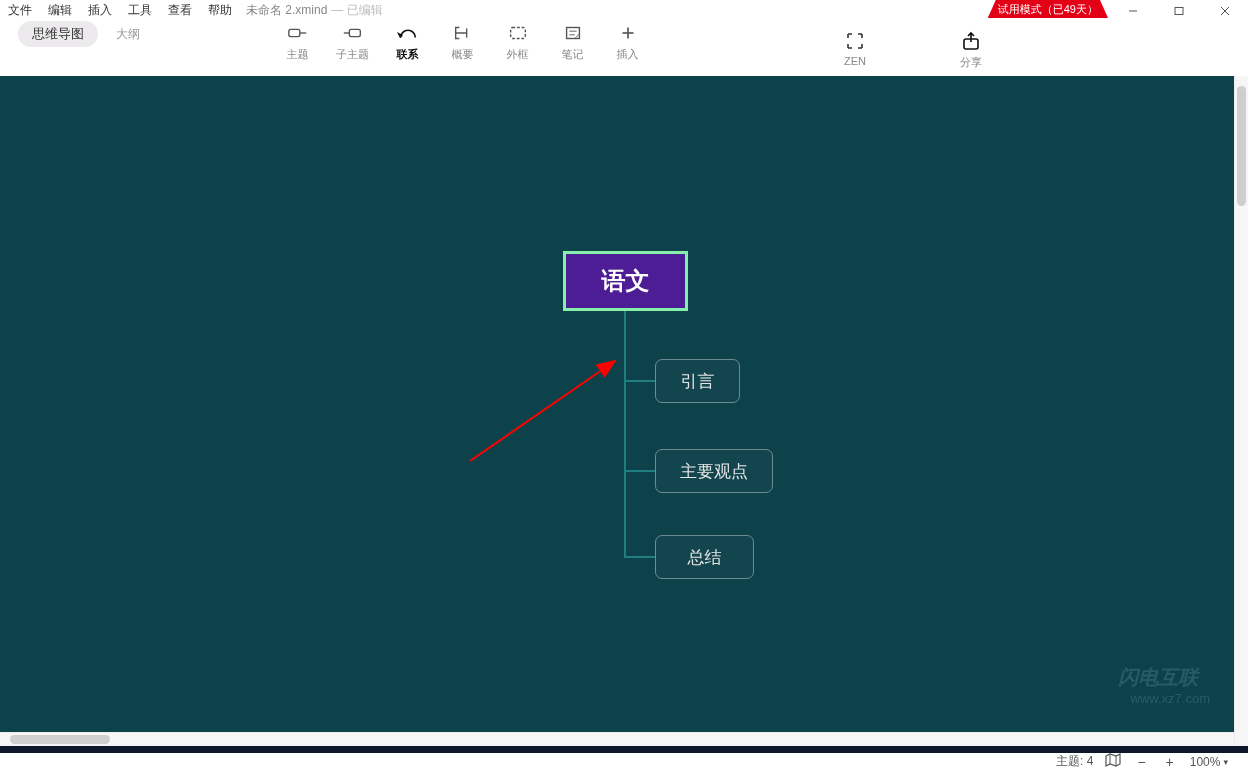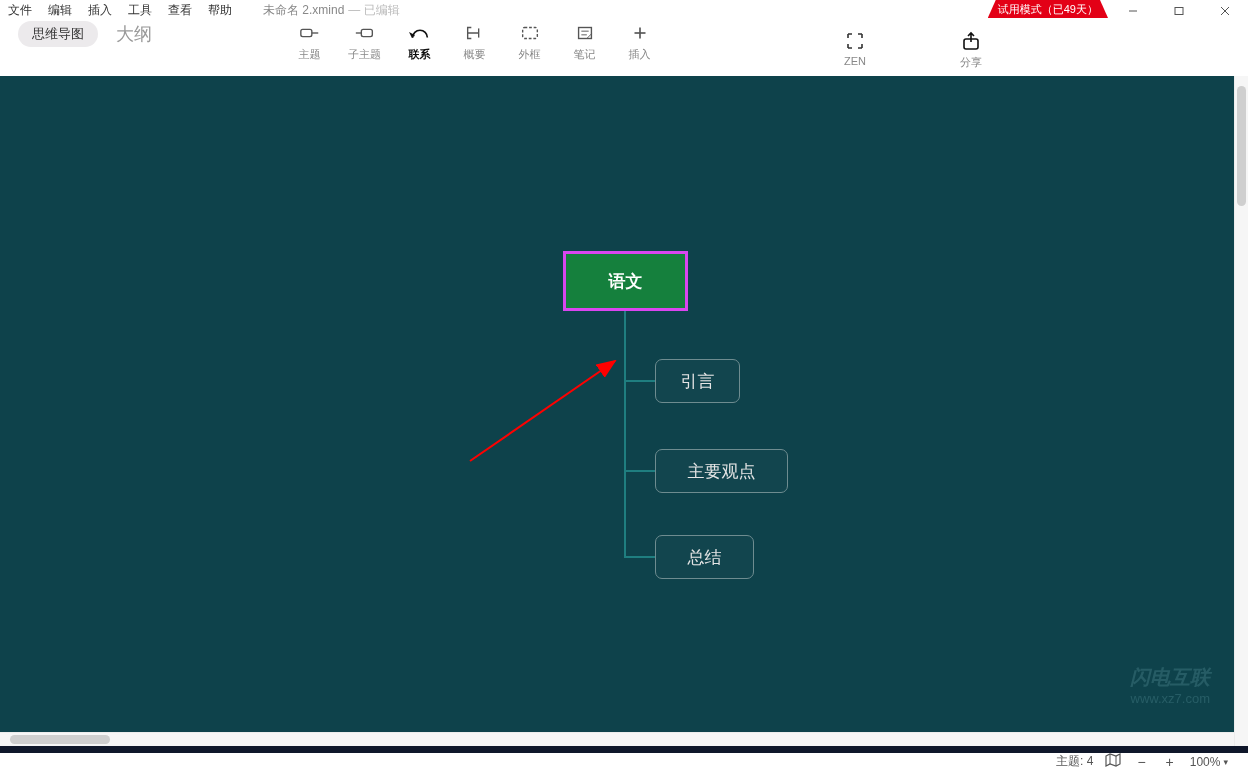--- a/index.html
+++ b/index.html
@@ -3,32 +3,32 @@
 <meta charset="utf-8">
 <style>
   * { box-sizing: border-box; margin: 0; padding: 0; }
   html, body { height: 100%; font-family: "Microsoft YaHei", "Helvetica Neue", Arial, sans-serif; }
   body { width: 1248px; height: 770px; overflow: hidden; background: #fff; position: relative; display: flex; flex-direction: column; }
 
   
   .title-bar { height: 21px; display: flex; align-items: center; font-size: 12px; color: #333; background: #fff; position: relative; }
   .menus { display: flex; align-items: center; }
   .menu-item { padding: 0 8px; height: 21px; line-height: 21px; cursor: pointer; }
-  .doc-title { color: #888; margin-left: 23px; }
+  .doc-title { color: #888; margin-left: 6px; }
   .doc-status { color: #bbb; margin-left: 4px; }
   .trial-tag { position: absolute; right: 140px; top: 0; height: 18px; line-height: 18px; background: #e30016; color: #fff; font-size: 11px; padding: 0 10px; clip-path: polygon(8px 0, calc(100% - 8px) 0, 100% 100%, 0 100%); }
   .win-btns { position: absolute; right: 0; top: 0; display:flex; }
   .win-btn { width: 46px; height: 21px; display:flex; align-items:center; justify-content:center; color:#555; cursor:pointer; }
   .win-btn svg { width:10px; height:10px; }
 
   
   .toolbar-row { height: 55px; background: #fff; display:flex; align-items:flex-start; position:relative; font-size:12px; color:#777; }
   .view-toggle { margin-left: 18px; display:flex; align-items:center; }
   .pill { background:#eceaec; border-radius:15px; padding: 4px 14px; font-size:13px; color:#333; cursor:pointer; }
-  .toggle-alt { margin-left:18px; font-size:18px; color:#999; cursor:pointer; }
+  .toggle-alt { margin-left:18px; font-size:12px; color:#999; cursor:pointer; }
   .tools { display:flex; margin-left:130px; }
   .tool { width:55px; display:flex; flex-direction:column; align-items:center; cursor:pointer; }
   .tool .ico { height:24px; display:flex; align-items:center; justify-content:center; color:#555; font-size:18px; }
   .tool .ico svg { width:22px; height:18px; }
   .tool .lbl { font-size:11px; color:#888; margin-top:2px; }
   .tool.active .lbl { color:#111; font-weight:600; }
   .tool.active .ico { color:#111; }
   .right-tools { position:absolute; right:14px; top:8px; display:flex; }
   .right-tool { width:50px; display:flex; flex-direction:column; align-items:center; cursor:pointer; color:#333; }
   .right-tool .ico { height:24px; display:flex; align-items:center; justify-content:center; font-size:18px; }
@@ -37,40 +37,40 @@
 
   
   .canvas-wrap { flex:1; position:relative; }
   .canvas-scroll-v { position:absolute; right:0; top:0; bottom:0; width:14px; background:#f6f6f6; border-left:1px solid #ececec; }
   .canvas-scroll-v .thumb { position:absolute; left:2px; right:2px; top:10px; height:120px; background:#cfcfcf; border-radius:5px; }
   .canvas-scroll-h { position:absolute; left:0; right:14px; bottom:0; height:14px; background:#f6f6f6; border-top:1px solid #ececec; }
   .canvas-scroll-h .thumb { position:absolute; top:2px; bottom:2px; left:10px; width:100px; background:#cfcfcf; border-radius:5px; }
   .canvas { position:absolute; left:0; top:0; right:14px; bottom:14px; background:#0e424b; overflow:hidden; }
 
   
-  .root-node { position:absolute; left:563px; top:175px; width:125px; height:60px; background:#15803d; border:3px solid #d946ef; color:#fff; font-weight:700; font-size:17px; display:flex; align-items:center; justify-content:center; }
+  .root-node { position:absolute; left:563px; top:175px; width:125px; height:60px; background:#4c1d95; border:3px solid #86efac; color:#fff; font-weight:700; font-size:24px; display:flex; align-items:center; justify-content:center; }
   .child-node { position:absolute; border:1px solid #6e8c90; border-radius:7px; color:#e5e5e5; background:rgba(255,255,255,0.02); height:44px; display:flex; align-items:center; justify-content:center; font-size:17px; padding:8px 18px; }
   #c1 { left:655px; top:283px; width:85px; }
-  #c2 { left:655px; top:373px; width:133px; }
+  #c2 { left:655px; top:373px; width:118px; }
   #c3 { left:655px; top:459px; width:99px; }
   
   .arrow-ann { position:absolute; left:460px; top:280px; pointer-events:none; }
 
   
   .connectors { position:absolute; left:0; top:0; width:100%; height:100%; pointer-events:none; }
 
   
   .status-bar { height:24px; background:#fff; border-top:7px solid #0f172a; display:flex; align-items:center; font-size:12px; color:#555; padding:0 10px; position:relative; }
   .status-right { position:absolute; right:20px; display:flex; align-items:center; gap:12px; }
   .zoom-btn { cursor:pointer; color:#555; font-size:14px; padding:0 4px; }
   .map-icon { cursor:pointer; }
   .zoom-pct { display:flex; align-items:center; }
   .zoom-pct .chev { font-size:9px; margin-left:3px; }
 
-  .watermark { position:absolute; right:24px; bottom:26px; opacity:.22; pointer-events:none; text-align:right; }
+  .watermark { position:absolute; right:24px; bottom:26px; opacity:.22; pointer-events:none; text-align:center; }
   .watermark .l1 { font-size:20px; font-weight:600; color:#7bb9c0; font-style:italic; }
   .watermark .l2 { font-size:13px; color:#7bb9c0;margin-left:24px; }
 </style>
 </head>
 <body>
 
 <div class="title-bar">
   <div class="menus">
     <div class="menu-item">文件</div>
     <div class="menu-item">编辑</div>

